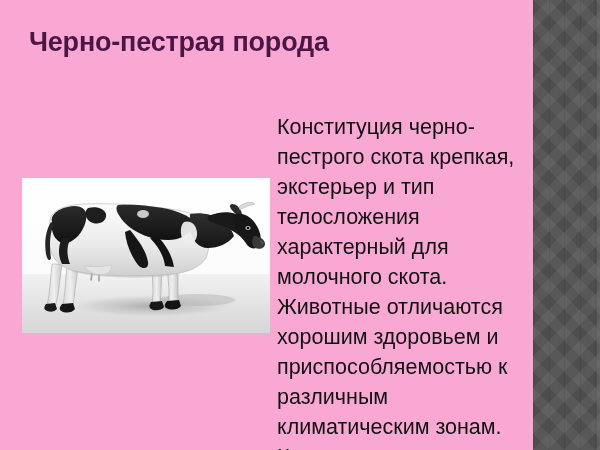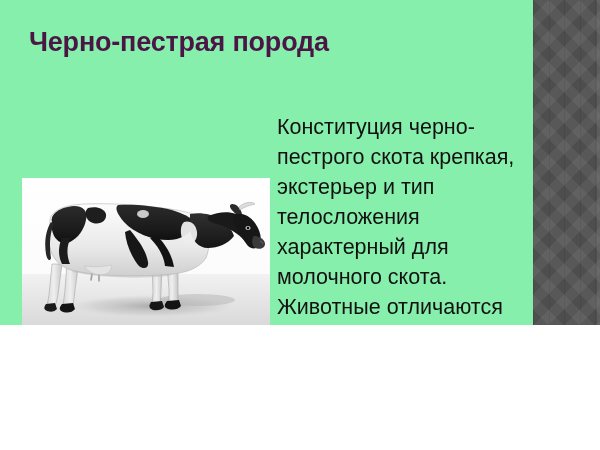--- a/index.html
+++ b/index.html
@@ -14,22 +14,22 @@
     overflow: hidden;
     font-family: "Liberation Sans", sans-serif;
     position: relative;
   }
 
   
   #slide {
     position: absolute;
     left: 0; top: 0;
     width: 600px;
-    height: 325px;
-    background: #86efac;
+    height: 450px;
+    background: #f9a8d4;
     overflow: hidden;
   }
 
   
   #deco-band {
     position: absolute;
     top: 0;
     left: 533px;
     width: 67px;
     height: 450px;

